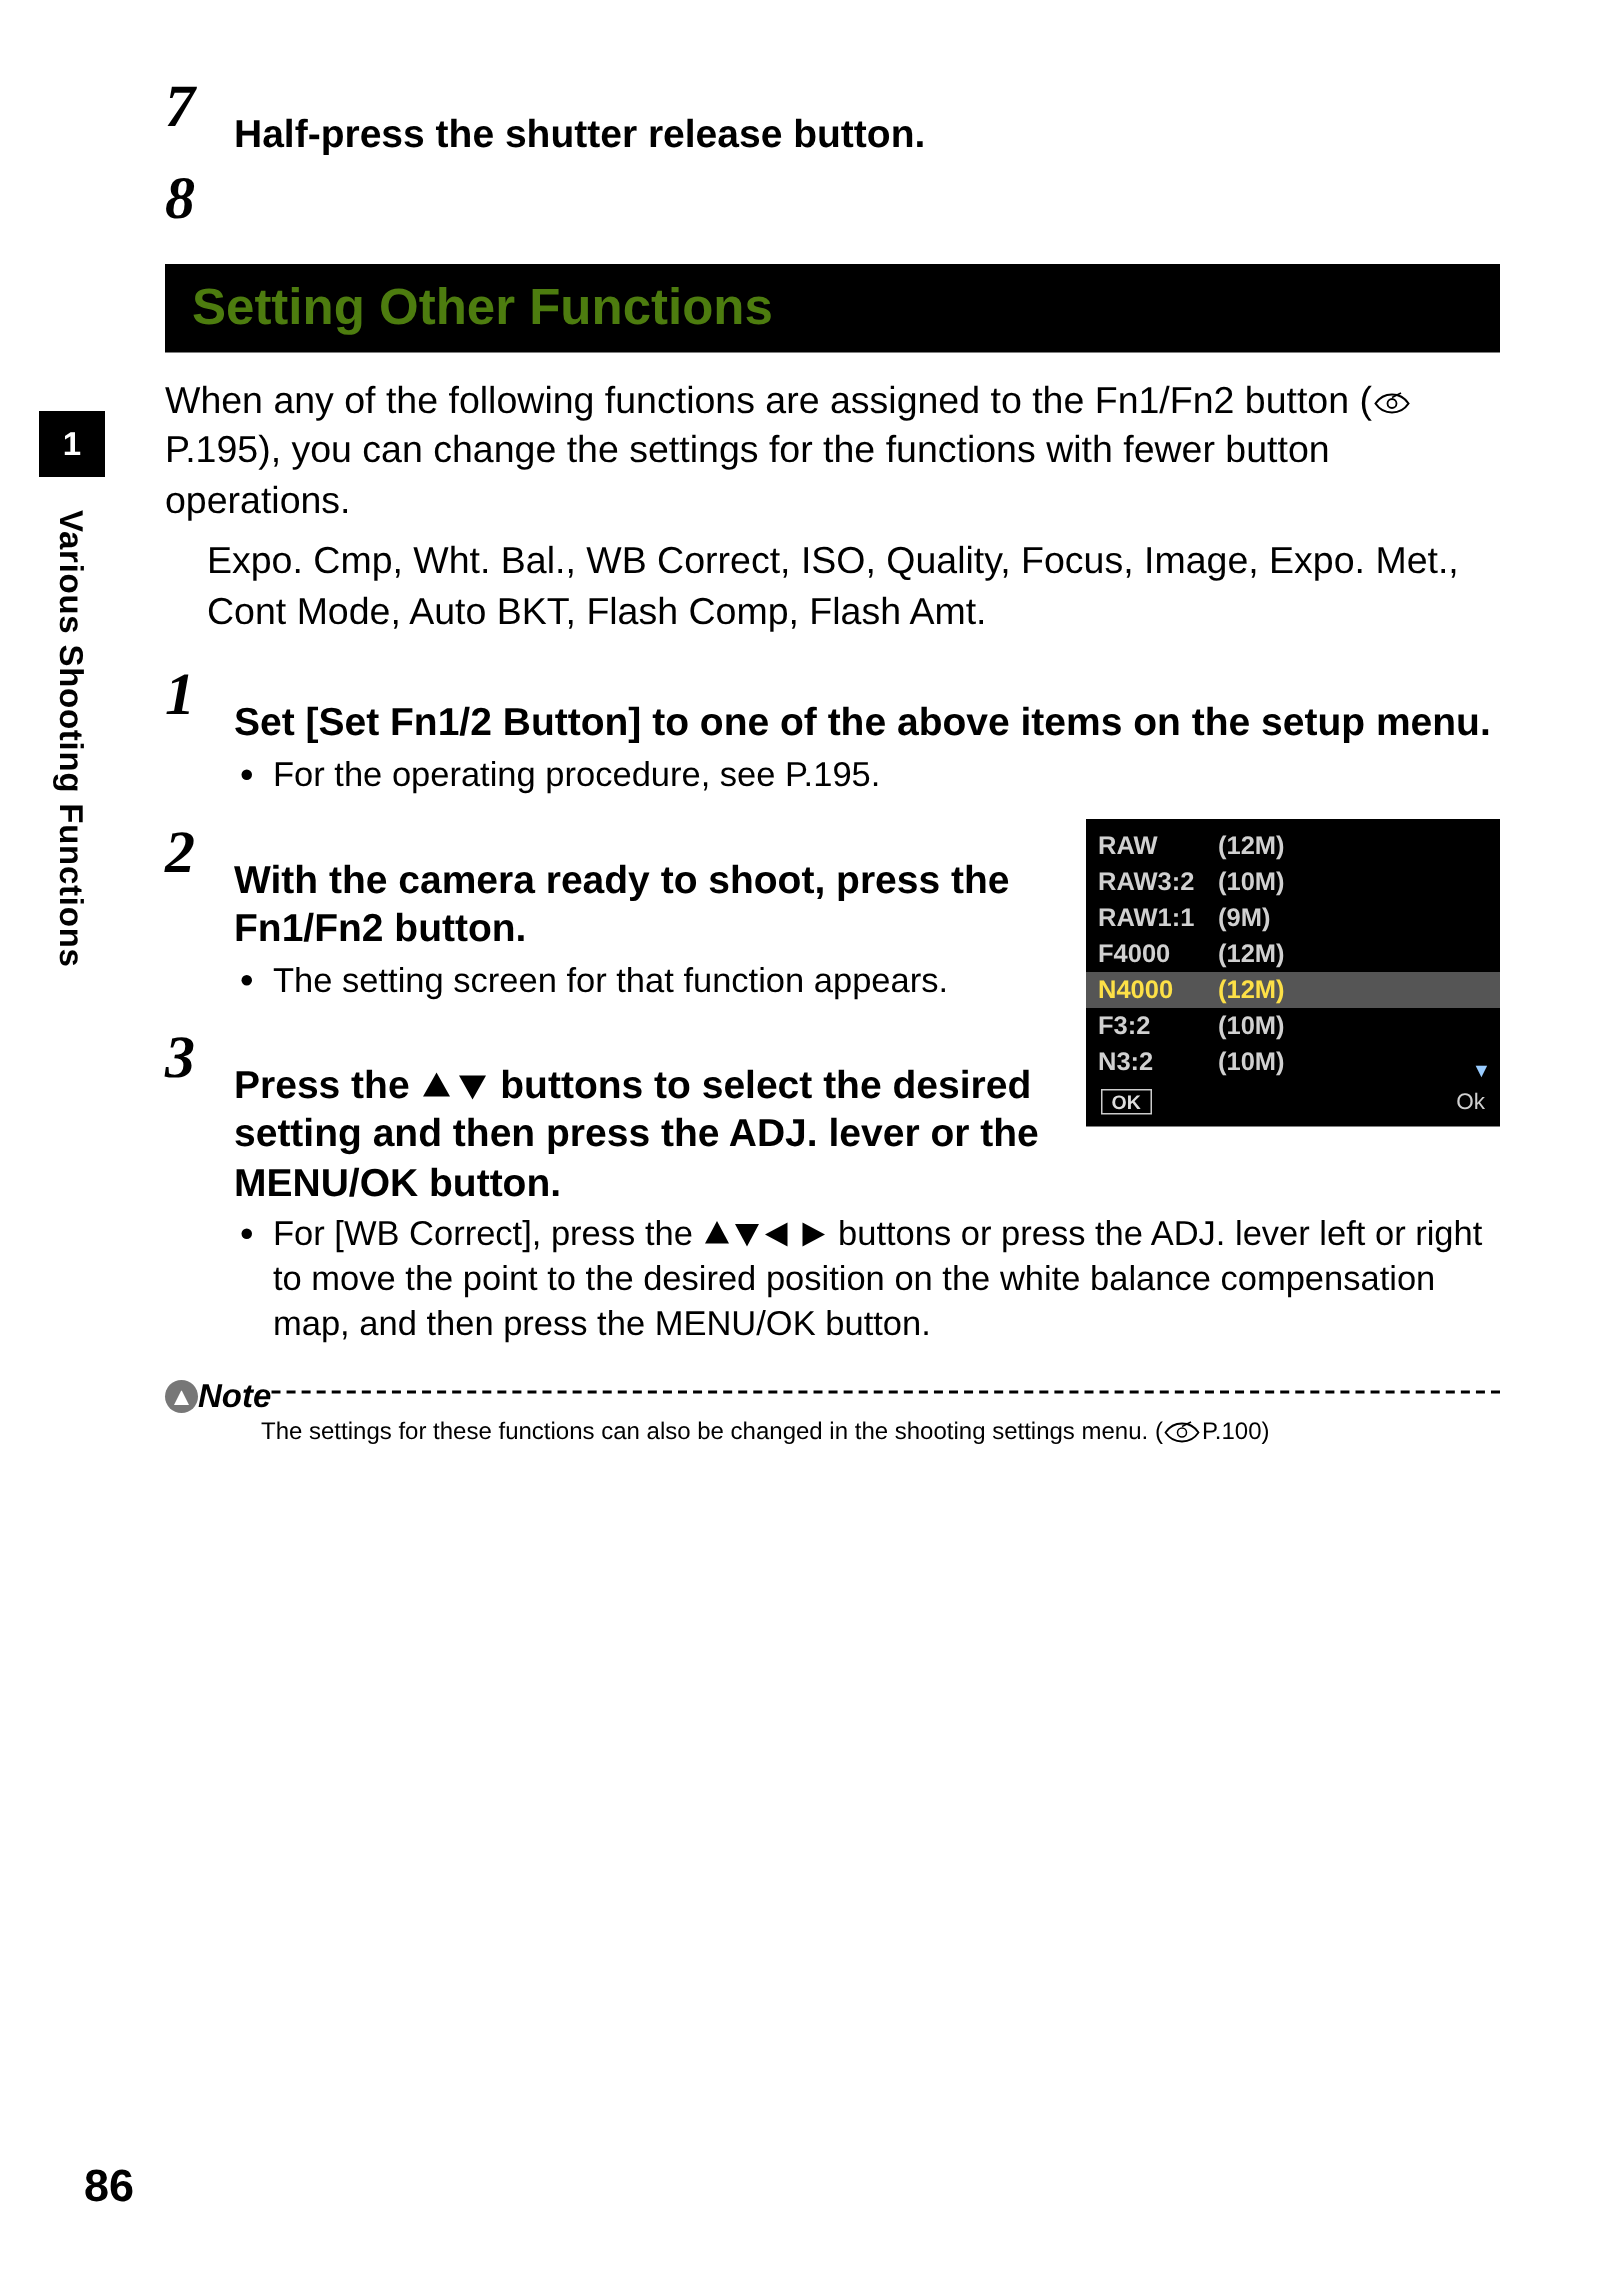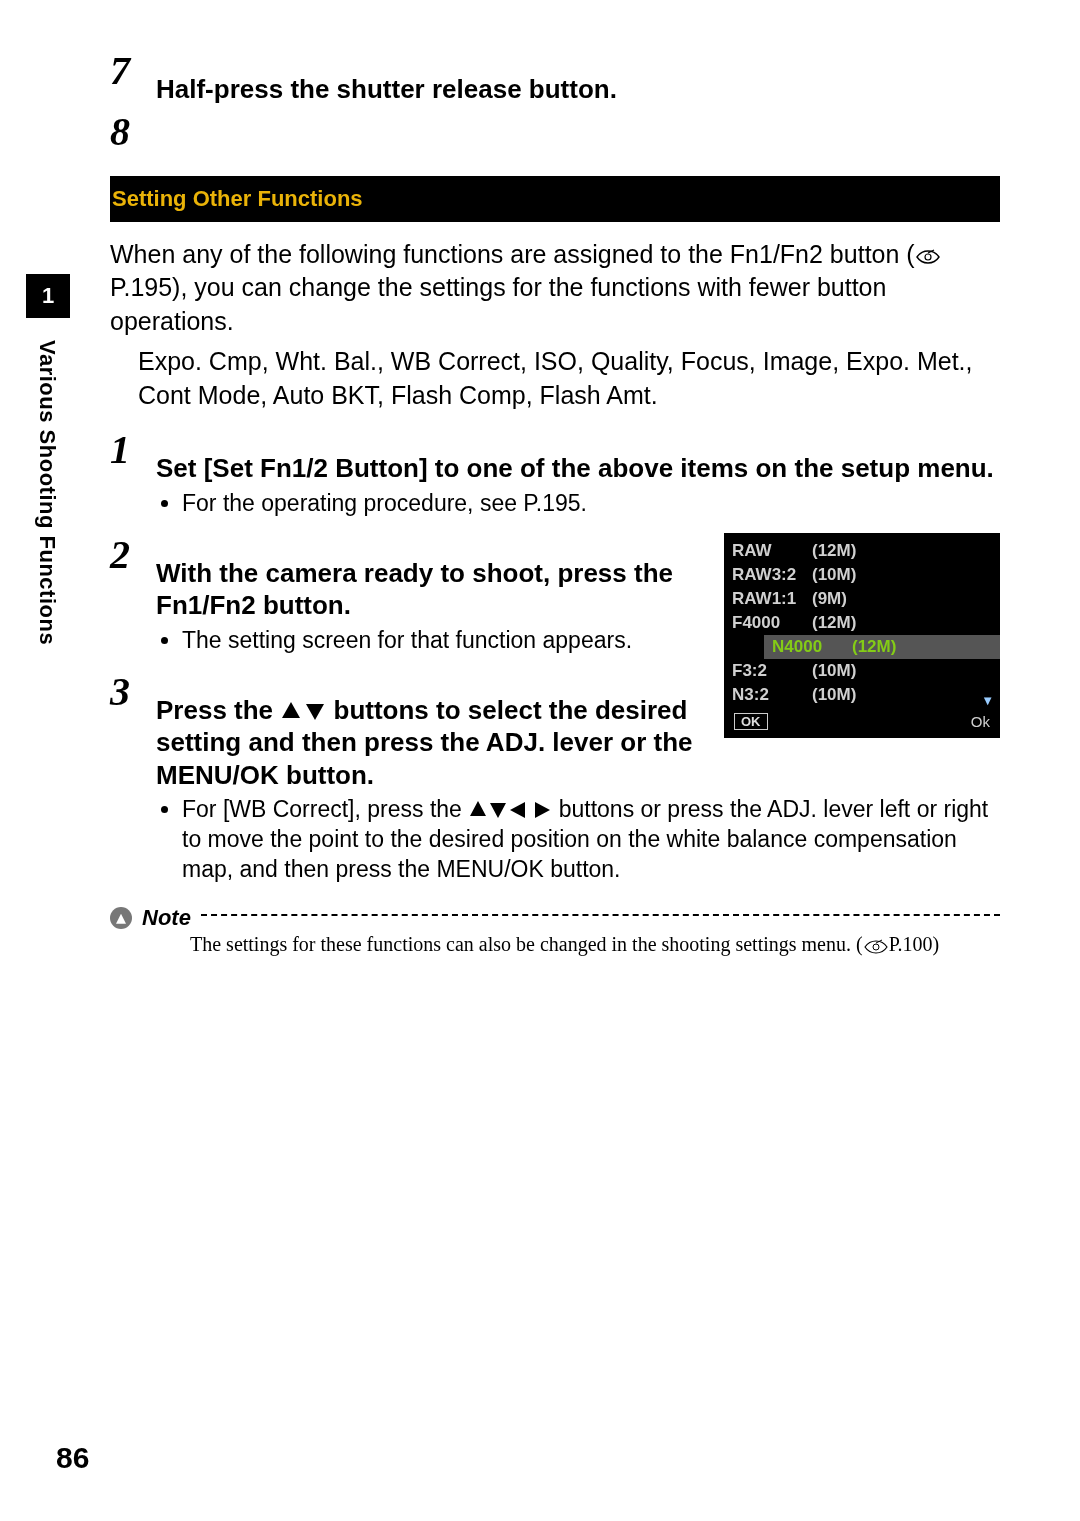--- a/index.html
+++ b/index.html
@@ -70,24 +70,24 @@
   ul.bullets {
     margin: 4px 0 10px 18px;
     padding: 0;
     list-style: disc;
     font-size: 23px;
     line-height: 1.3;
   }
   ul.bullets li { margin-left: 8px; }
   .section-bar {
     background: #000;
-    color: #eab308;
-    font-weight: bold;
-    font-size: 22px;
-    padding: 10px 2px;
+    color: #4d7c0f;
+    font-weight: bold;
+    font-size: 34px;
+    padding: 10px 18px;
     margin: 24px 0 16px 0;
   }
   .body-text {
     font-size: 25px;
     line-height: 1.35;
   }
   .body-indent {
     margin-left: 28px;
     font-size: 25px;
     line-height: 1.35;
@@ -107,23 +107,22 @@
     margin-top: 4px;
     flex: none;
   }
   .lcd-row {
     display: flex;
     padding: 2px 8px;
     align-items: baseline;
   }
   .lcd-row.selected {
     background: #555;
-    color: #84cc16;
+    color: #fde047;
     position: relative;
-    margin-left: 40px;
   }
   .lcd-row .c1 { width: 80px; text-align: left; font-weight: bold; }
   .lcd-row .c2 { font-weight: bold; }
   .lcd-foot {
     display: flex;
     justify-content: space-between;
     align-items: center;
     padding: 6px 10px 8px 10px;
     gap: 6px;
     font-size: 15px;
@@ -134,21 +133,20 @@
     font-size: 13px;
     font-weight: bold;
     color: #ddd;
   }
   .scroll-down {
     position: absolute; right: 6px; bottom: -1px; color: #9cf; font-size: 13px;
   }
   .note-row {
     display: flex;
     align-items: center;
-    gap: 10px;
     margin-top: 20px;
   }
   .note-bullet {
     width: 22px; height: 22px; border-radius: 50%; background: #777;
     display: flex; align-items: center; justify-content: center;
     flex: none;
   }
   .note-bullet::after {
     content: ""; width: 10px; height: 10px; background: #fff; clip-path: polygon(50% 0,100% 100%,0 100%); transform: translateY(1px);
   }
@@ -158,24 +156,23 @@
     font-size: 22px;
     flex: none;
   }
   .note-dashes {
     flex: 1;
     border-bottom: 2px dashed #000;
     height: 0;
     margin-bottom: 6px;
   }
   .note-text {
-    font-size: 20px;
-    margin-left: 80px;
+    font-size: 16px;
+    margin-left: 64px;
     line-height: 1.35;
-    font-family: Liberation Serif, serif;
   }
   .page-num {
     position: absolute;
     left: 56px;
     bottom: 46px;
     font-weight: bold;
     font-size: 30px;
   }
   .ref-icon {
     display: inline-block; width: 26px; height: 16px;

